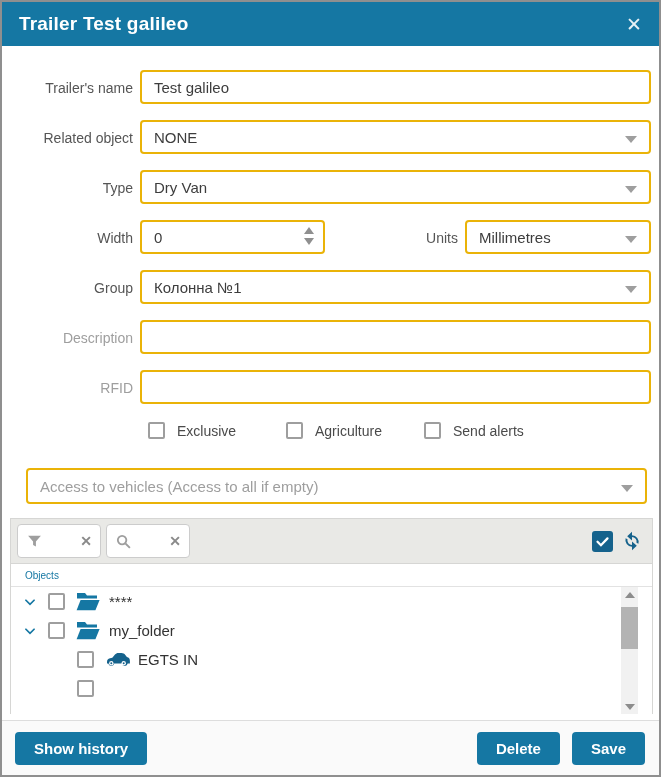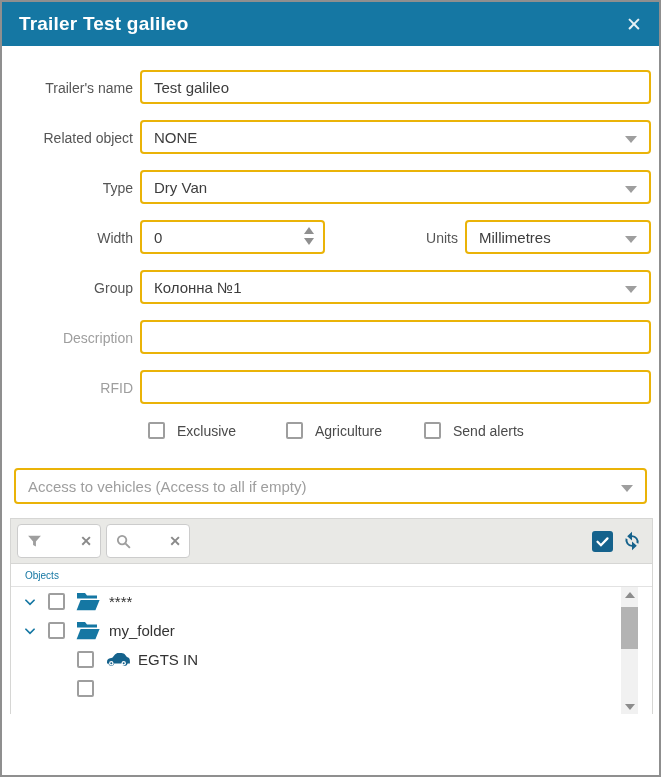--- a/index.html
+++ b/index.html
@@ -30,21 +30,21 @@
   .units-label { flex: 1; text-align: right; font-size: 14px; color: #555; padding: 0 7px 8px 0; }
   .units-box { width: 186px; flex: none; position: relative; }
 
   
   .chk-row { display: flex; margin: 18px 0 0 146px; }
   .chk-group { width: 138px; display: flex; align-items: center; }
   .chk { width: 17px; height: 17px; border: 2px solid #9e9e9e; border-radius: 2px; background: #fff; flex: none; cursor: pointer; }
   .chk-label { margin-left: 12px; font-size: 14px; color: #4a4a4a; }
 
   
-  .access-row { margin: 29px 12px 0 12px; position: relative; }
+  .access-row { margin: 29px 12px 0 24px; position: relative; }
   .access-box { height: 36px; font-size: 15px; }
   .access-row .dd-arrow { top: 15px; }
 
   
   .panel { margin: 14px 6px 0 8px; border: 1px solid #d6d6d4; border-bottom: none; }
   .toolbar { background: #e9e9e6; padding: 5px 8px 5px 6px; height: 44px; display: flex; align-items: center; }
   .mini-input { width: 84px; height: 34px; background: #fff; border: 1px solid #ccc; border-radius: 4px; display: flex; align-items: center; justify-content: space-between; padding: 0 8px; margin-right: 5px; }
   .mini-input .x { color: #8a8a8a; font-size: 14px; font-weight: bold; cursor: pointer; }
   .tool-right { margin-left: auto; display: flex; align-items: center; gap: 7px; }
   .sel-all { width: 21px; height: 21px; background: #15628c; border-radius: 3px; display: flex; align-items: center; justify-content: center; cursor: pointer; }
@@ -268,14 +268,21 @@
             </span>
           <span class="sb-thumb"></span>
           <span class="sb-btn sb-dn">
               <span class="tri-dn"></span>
             </span>
         </div>
       </div>
     </div>
   </div>
 
+  <div class="dialog-footer">
+    <button class="btn">Show history</button>
+    <div class="footer-right">
+      <button class="btn">Delete</button>
+      <button class="btn">Save</button>
+    </div>
+  </div>
 
 </div>
 
 </body></html>

